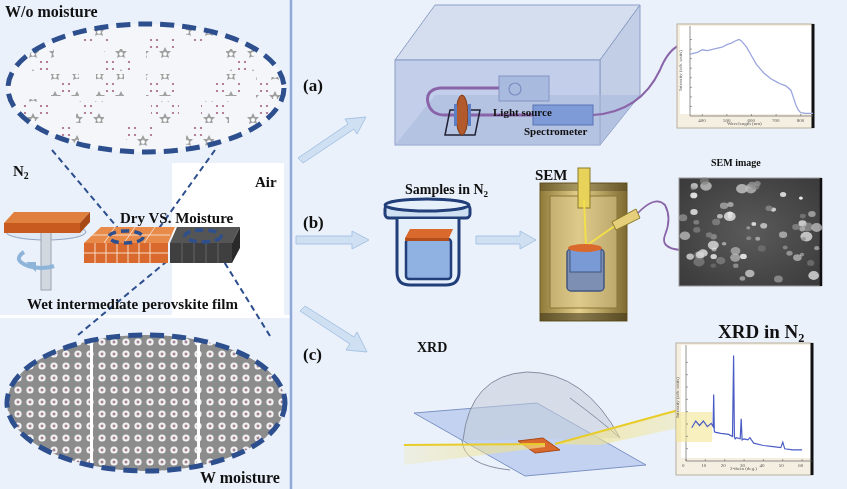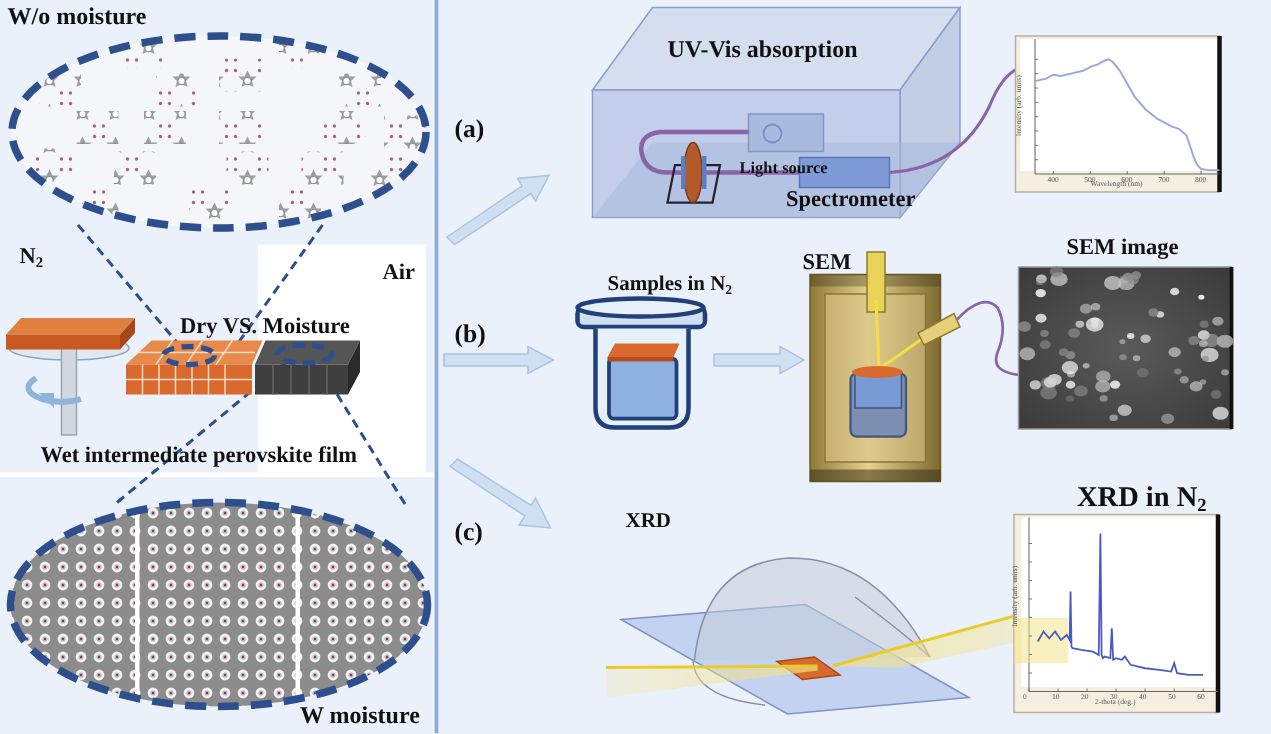--- a/index.html
+++ b/index.html
@@ -374,37 +374,36 @@
 </svg>
 
 <div class="lbl" style="left:5px;top:4px;font-size:16px;">W/o moisture</div>
 <div class="lbl" style="left:200px;top:470px;font-size:16px;">W moisture</div>
 <div class="lbl" style="left:13px;top:164px;font-size:15px;"><span>N</span><span class="sub">2</span></div>
 <div class="lbl" style="left:255px;top:175px;font-size:15px;text-align:center;">Air</div>
 <div class="lbl" style="left:27px;top:297px;font-size:15px;">Wet intermediate perovskite film</div>
 <div class="lbl" style="left:120px;top:211px;font-size:15px;">Dry VS. Moisture</div>
 
 <div class="lbl" style="left:303px;top:77px;font-size:17px;">(a)</div>
-<div class="lbl" style="left:445px;top:26px;font-size:16px;">UV-Vis absorption</div>
 <div class="lbl" style="left:493px;top:63px;font-size:11px;margin-top:44px;">Light source</div>
-<div class="lbl" style="left:524px;top:126px;font-size:15px;">Spectrometer</div>
+<div class="lbl" style="left:524px;top:126px;font-size:11px;">Spectrometer</div>
 <div class="tiny" style="left:727px;top:121px;">Wavelength (nm)</div>
 <div class="tiny" style="left:660px;top:68px;transform:rotate(-90deg);">Intensity (arb. units)</div>
 <div id="absTickLabels">
       <div class="tiny" style="left: 698.3px; top: 118px;">400</div>
       <div class="tiny" style="left: 722.9px; top: 118px;">500</div>
       <div class="tiny" style="left: 747.5px; top: 118px;">600</div>
       <div class="tiny" style="left: 772.1px; top: 118px;">700</div>
       <div class="tiny" style="left: 796.7px; top: 118px;">800</div>
     </div>
 
 <div class="lbl" style="left:303px;top:214px;font-size:17px;">(b)</div>
 <div class="lbl" style="left:385px;top:183px;font-size:14px;margin-left:20px;"><span>Samples in N</span><span class="sub">2</span></div>
 <div class="lbl" style="left:535px;top:168px;font-size:15px;">SEM</div>
-<div class="lbl" style="left:711px;top:158px;font-size:15px;">SEM image</div>
+<div class="lbl" style="left:711px;top:158px;font-size:10px;">SEM image</div>
 
 <div class="lbl" style="left:303px;top:346px;font-size:17px;">(c)</div>
 <div class="lbl" style="left:417px;top:341px;font-size:14px;">XRD</div>
 <div class="lbl" style="left:718px;top:322px;font-size:19px;"><span>XRD in N</span><span class="sub">2</span></div>
 <div class="tiny" style="left:730px;top:466px;">2-theta (deg.)</div>
 <div class="tiny" style="left:657px;top:395px;transform:rotate(-90deg);">Intensity (arb. units)</div>
 <div id="xrdTickLabels">
       <div class="tiny" style="left: 682px; top: 463px;">0</div>
       <div class="tiny" style="left: 701.355px; top: 463px;">10</div>
       <div class="tiny" style="left: 720.71px; top: 463px;">20</div>

